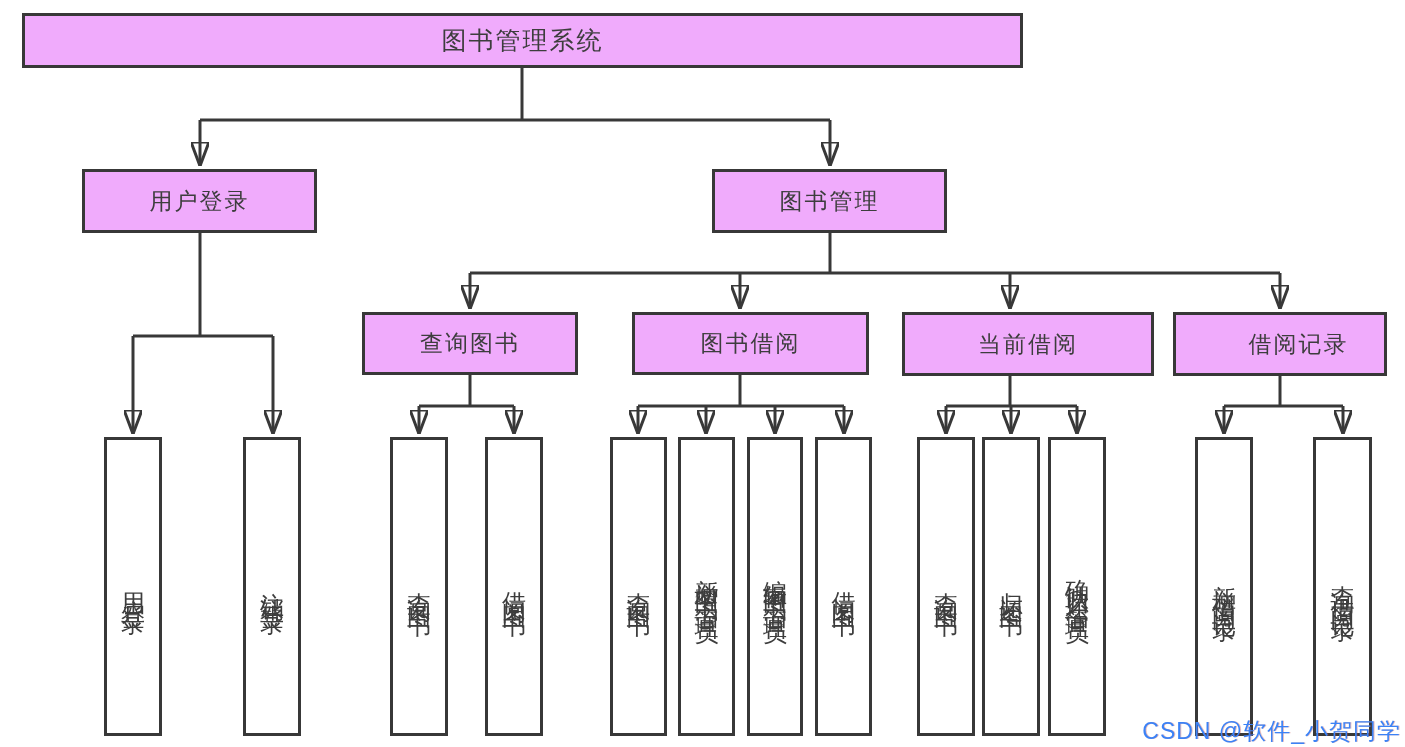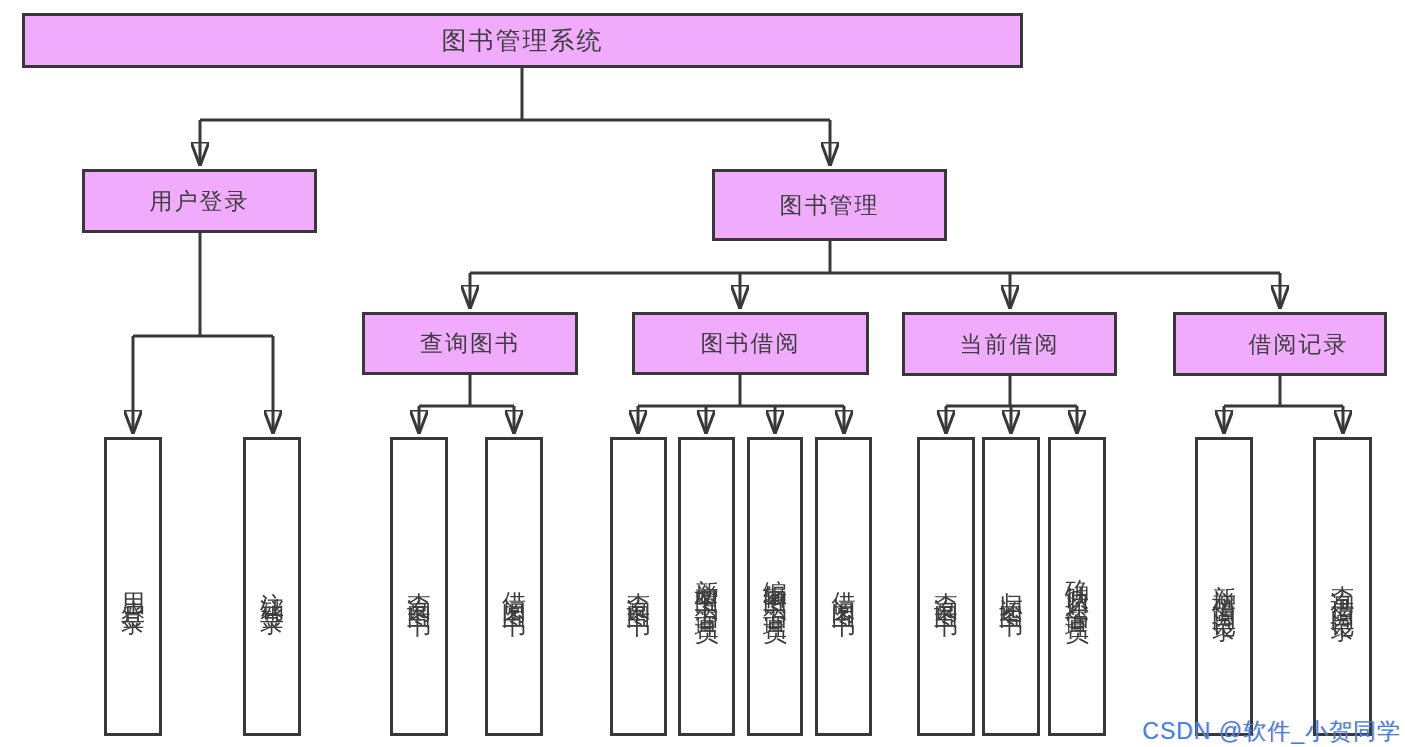--- a/index.html
+++ b/index.html
@@ -124,25 +124,25 @@
 
     <path d="M1280 373 V406"></path>
     <path d="M1224 406 H1343"></path>
     <line x1="1224" y1="406" x2="1224" y2="434" marker-end="url(#arrow)"></line>
     <line x1="1343" y1="406" x2="1343" y2="434" marker-end="url(#arrow)"></line>
   </svg>
 
   <div class="node root" style="left:22px; top:13px; width:1001px; height:55px;">图书管理系统</div>
 
   <div class="node" style="left:82px; top:169px; width:235px; height:64px;">用户登录</div>
-  <div class="node" style="left:712px; top:169px; width:235px; height:72px;">图书管理</div>
+  <div class="node" style="left:712px; top:169px; width:235px; height:64px;">图书管理</div>
 
   <div class="node" style="left:362px; top:312px; width:216px; height:63px;">查询图书</div>
   <div class="node" style="left:632px; top:312px; width:237px; height:63px;">图书借阅</div>
-  <div class="node" style="left:902px; top:312px; width:215px; height:64px;">当前借阅</div>
+  <div class="node" style="left:902px; top:312px; width:252px; height:64px;">当前借阅</div>
   <div class="node" style="left:1173px; top:312px; width:214px; height:64px;padding-left:37px;">借阅记录</div>
 
   <div class="leaf" style="left:104px; width:58px;">
     <span>用户登录</span>
   </div>
   <div class="leaf" style="left:243px; width:58px;">
     <span>注销登录</span>
   </div>
 
   <div class="leaf" style="left:390px; width:58px;">

